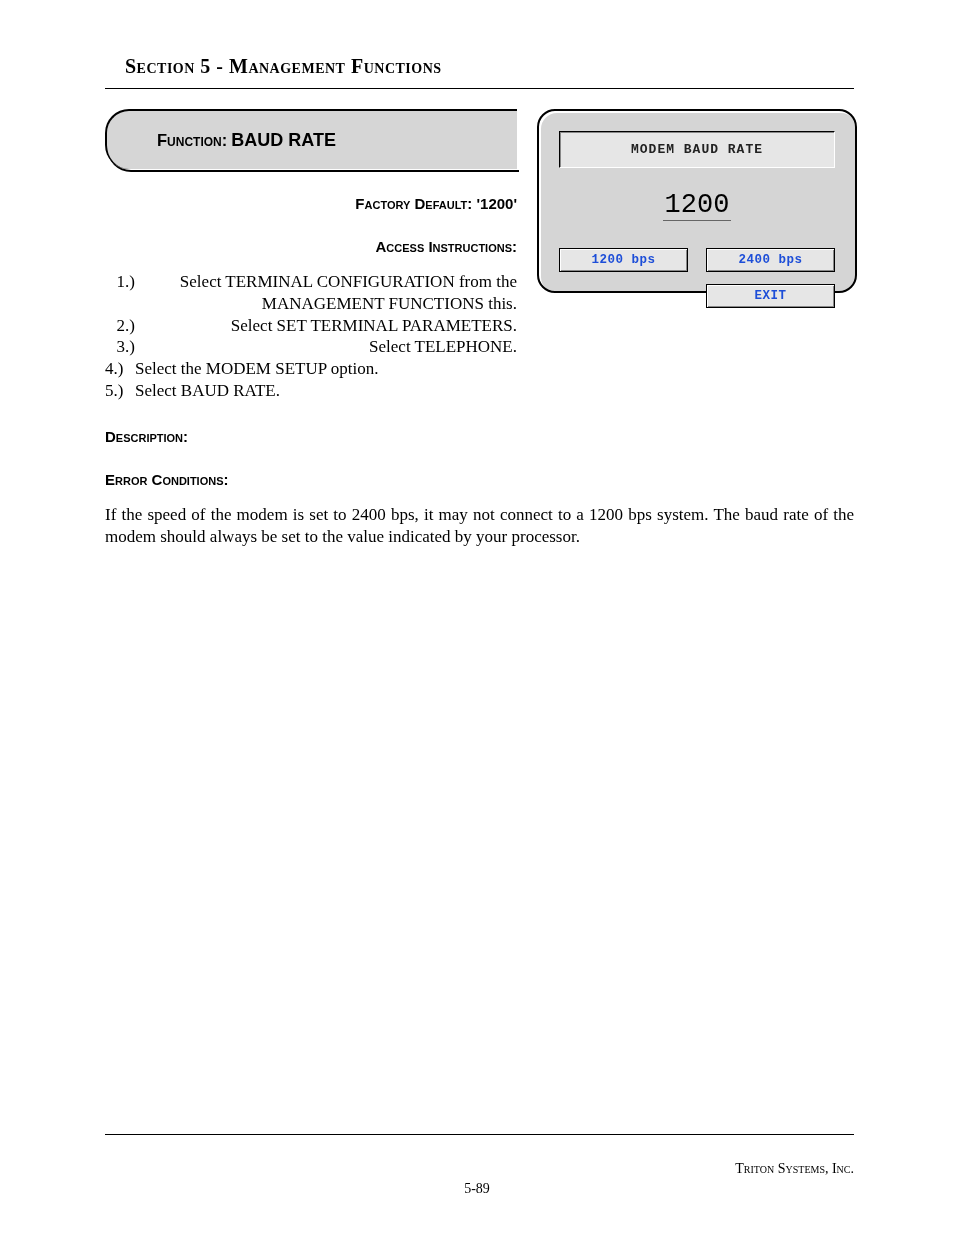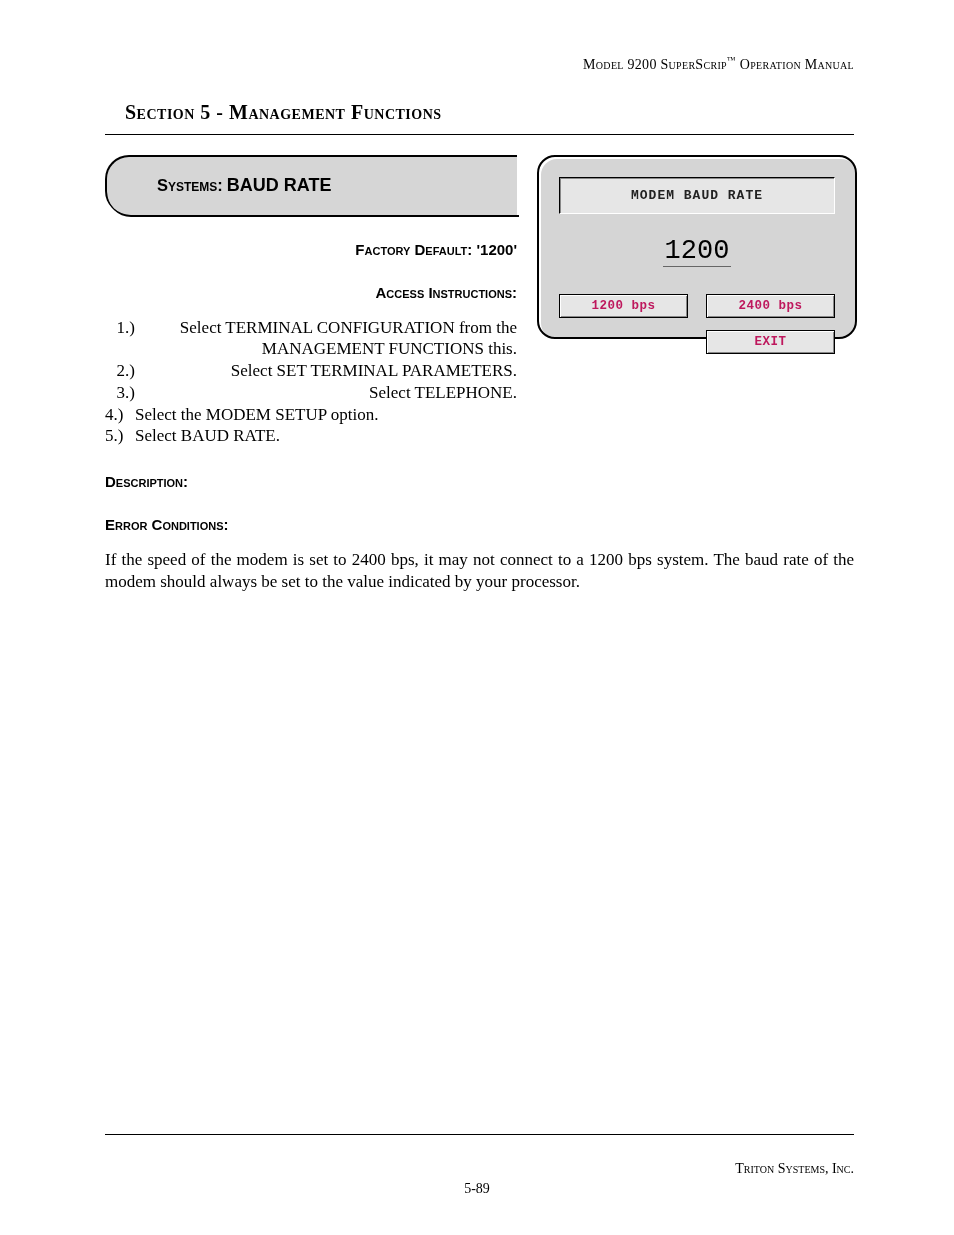--- a/index.html
+++ b/index.html
@@ -159,21 +159,21 @@
   .scr-btn {
     flex: 1;
     background: #e6e6e6;
     border: 1px solid #000;
     box-shadow: inset 1px 1px 0 #fff, inset -1px -1px 0 #888;
     font-family: "Courier New", monospace;
     font-weight: bold;
     font-size: 12.5px;
     text-align: center;
     padding: 4px 0;
-    color: #be185d;
+    color: #1d4ed8;
     letter-spacing: 0.5px;
   }
   .btn-row.second { justify-content: flex-end; }
   .btn-row.second .scr-btn { flex: 0 0 calc(50% - 9px); }
 
   
   .footer-hr {
     position: absolute;
     left: 105px;
     right: 100px;
@@ -192,31 +192,28 @@
     left: 0; right: 0;
     bottom: 38px;
     text-align: center;
     font-size: 14px;
   }
 </style>
 </head>
 <body>
 
 <div class="page">
-  <div class="running-header">
-    <span>Model 9200 SuperScrip</span><span class="tm">™</span><span> Operation Manual</span>
-  </div>
 
   <div class="section-title">Section 5 - Management Functions</div>
   <hr class="hr">
 
   <div class="content-wrap">
 
     <div class="fn-box">
-      <span class="fn-label">Systems:  </span>
+      <span class="fn-label">Function:  </span>
       <span class="fn-name">BAUD RATE</span>
     </div>
 
     <div class="left-col">
       <div class="sc-head">
         <span>Factory Default: </span><span>'1200'</span>
       </div>
 
       <div class="sc-head">Access Instructions:</div>
 

